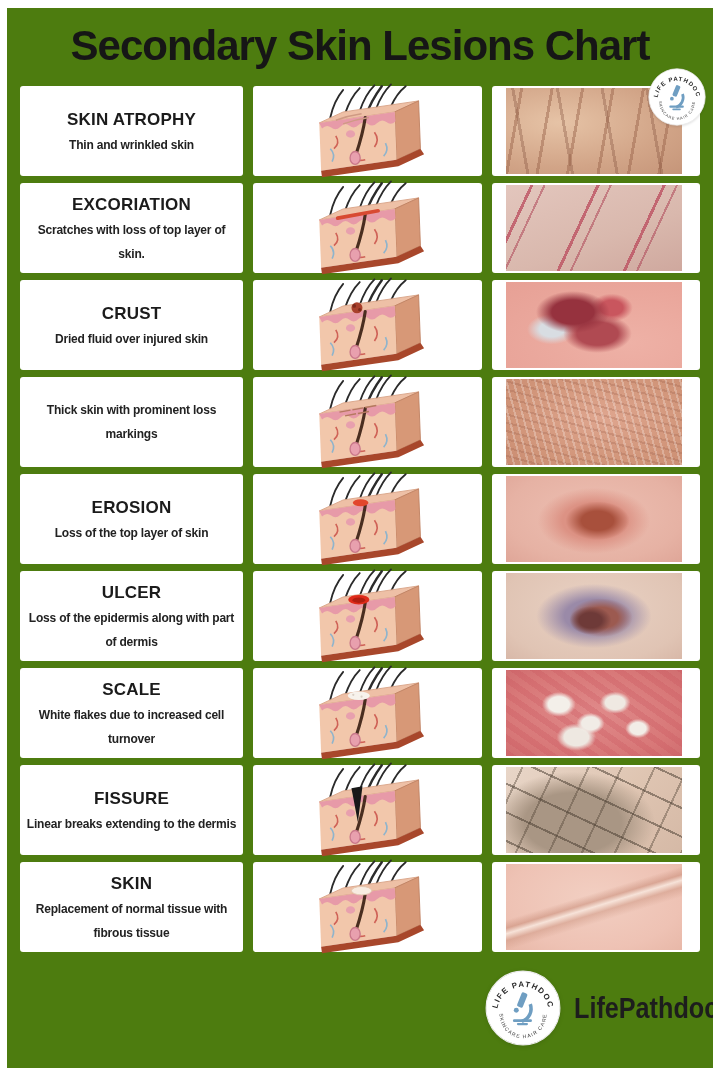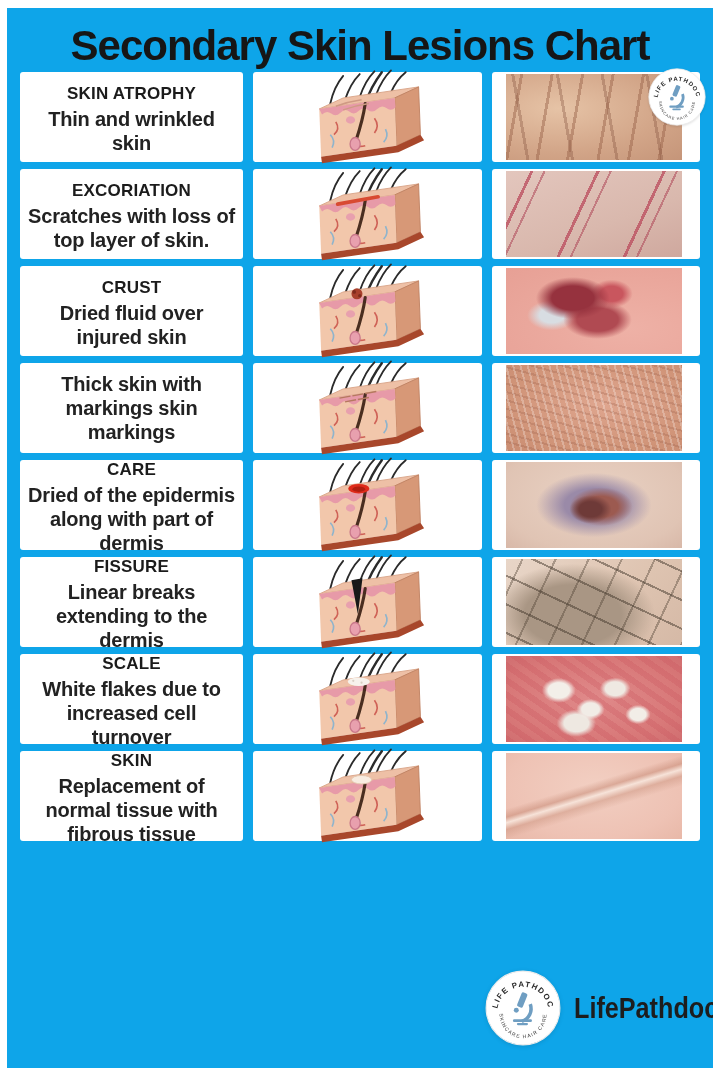--- a/index.html
+++ b/index.html
@@ -2,39 +2,39 @@
 <html><head>
 <meta charset="utf-8">
 <style>
   html,body{margin:0;padding:0;}
   body{
     width:720px;height:1080px;position:relative;background:#ffffff;
     font-family:"Liberation Sans","DejaVu Sans",sans-serif;overflow:hidden;
   }
   .canvas{
     position:absolute;left:7px;right:7px;top:8px;bottom:12px;
-    background:#0ea5e9;overflow:hidden;
+    background:#4d7c0f;overflow:hidden;
   }
   .page-title{
     margin-top:12px;text-align:center;
     font-size:42px;line-height:52px;font-weight:bold;color:#161616;
     letter-spacing:-1px;
   }
   .rows{
-    padding:0 13px;
+    margin-top:14px;padding:0 13px;
     display:flex;flex-direction:column;gap:7px;
   }
   .row{display:flex;gap:10px;height:90px;}
   .card{background:#ffffff;border-radius:3px;}
   .text-card{
     width:223px;flex:none;display:flex;flex-direction:column;
     justify-content:center;text-align:center;padding:2px 6px;box-sizing:border-box;
   }
   .lesion-title{font-size:17px;font-weight:bold;color:#1b1b1b;line-height:27px;letter-spacing:.2px;}
-  .lesion-desc{font-size:20px;font-weight:bold;color:#222222;line-height:24px;letter-spacing:-.2px;}
+  .lesion-desc{font-size:12px;font-weight:bold;color:#222222;line-height:24px;letter-spacing:-.2px;}
   .illus-card{
     width:229px;flex:none;display:flex;align-items:center;justify-content:center;
     overflow:visible;
   }
   .skin-svg{width:122px;height:103px;margin-top:-6px;}
   .photo-card{flex:1;padding:2px 18px 2px 14px;box-sizing:border-box;}
   .photo{width:100%;height:100%;}
 
   
   .ph-atrophy{background:
@@ -199,92 +199,107 @@
           </g>
         </svg>
       </div>
       <div class="card photo-card">
         <div class="photo ph-crust"></div>
       </div>
     </div>
 
     <div class="row">
       <div class="card text-card">
-        <div class="lesion-desc">Thick skin with markings skin markings</div>
+        <div class="lesion-desc">Thick skin with prominent loss markings</div>
       </div>
       <div class="card illus-card">
         <svg class="skin-svg" viewBox="0 0 130 112">
           <use href="#skin-block"></use>
           <g stroke="#b5795f" stroke-width="1.5" fill="none">
             <path d="M34,48 l12,-2.2"></path>
               <path d="M48,45.5 l12,-2.2"></path>
               <path d="M62,43 l12,-2.2"></path>
             <path d="M40,52 l12,-2.2"></path>
               <path d="M54,49.5 l12,-2.2"></path>
           </g>
         </svg>
       </div>
       <div class="card photo-card">
         <div class="photo ph-lichen"></div>
       </div>
     </div>
 
-
-    <div class="row">
-      <div class="card text-card">
-        <div class="lesion-title">CARE</div>
-        <div class="lesion-desc">Dried of the epidermis along with part of dermis</div>
+    <div class="row">
+      <div class="card text-card">
+        <div class="lesion-title">EROSION</div>
+        <div class="lesion-desc">Loss of the top layer of skin</div>
+      </div>
+      <div class="card illus-card">
+        <svg class="skin-svg" viewBox="0 0 130 112">
+          <use href="#skin-block"></use>
+          <ellipse cx="57" cy="41" rx="8.5" ry="3.8" fill="#e2462c"></ellipse>
+        </svg>
+      </div>
+      <div class="card photo-card">
+        <div class="photo ph-erosion"></div>
+      </div>
+    </div>
+
+    <div class="row">
+      <div class="card text-card">
+        <div class="lesion-title">ULCER</div>
+        <div class="lesion-desc">Loss of the epidermis along with part of dermis</div>
       </div>
       <div class="card illus-card">
         <svg class="skin-svg" viewBox="0 0 130 112">
           <use href="#skin-block"></use>
           <g>
             <ellipse cx="55" cy="41" rx="11.5" ry="5.2" fill="#df2b1a"></ellipse>
             <ellipse cx="55" cy="41.5" rx="7" ry="3" fill="#b01e10"></ellipse>
           </g>
         </svg>
       </div>
       <div class="card photo-card">
         <div class="photo ph-ulcer"></div>
-      </div>
-    </div>
-
-    <div class="row">
-      <div class="card text-card">
-        <div class="lesion-title">FISSURE</div>
-        <div class="lesion-desc">Linear breaks extending to the dermis</div>
-      </div>
-      <div class="card illus-card">
-        <svg class="skin-svg" viewBox="0 0 130 112">
-          <use href="#skin-block"></use>
-          <polygon points="47,35 59,33 54,72" fill="#181818"></polygon>
-        </svg>
-      </div>
-      <div class="card photo-card">
-        <div class="photo ph-fissure"></div>
       </div>
     </div>
 
     <div class="row">
       <div class="card text-card">
         <div class="lesion-title">SCALE</div>
         <div class="lesion-desc">White flakes due to increased cell turnover</div>
       </div>
       <div class="card illus-card">
         <svg class="skin-svg" viewBox="0 0 130 112">
           <use href="#skin-block"></use>
           <g>
             <ellipse cx="55" cy="40" rx="12" ry="4.6" fill="#f7f2ec"></ellipse>
             <circle cx="49" cy="39" r="1.2" fill="#d9cfc4"></circle>
             <circle cx="58" cy="41" r="1.2" fill="#d9cfc4"></circle>
           </g>
         </svg>
       </div>
       <div class="card photo-card">
         <div class="photo ph-scale"></div>
+      </div>
+    </div>
+
+    <div class="row">
+      <div class="card text-card">
+        <div class="lesion-title">FISSURE</div>
+        <div class="lesion-desc">Linear breaks extending to the dermis</div>
+      </div>
+      <div class="card illus-card">
+        <svg class="skin-svg" viewBox="0 0 130 112">
+          <use href="#skin-block"></use>
+          <polygon points="47,35 59,33 54,72" fill="#181818"></polygon>
+        </svg>
+      </div>
+      <div class="card photo-card">
+        <div class="photo ph-fissure"></div>
       </div>
     </div>
 
     <div class="row">
       <div class="card text-card">
         <div class="lesion-title">SKIN</div>
         <div class="lesion-desc">Replacement of normal tissue with fibrous tissue</div>
       </div>
       <div class="card illus-card">
         <svg class="skin-svg" viewBox="0 0 130 112">

